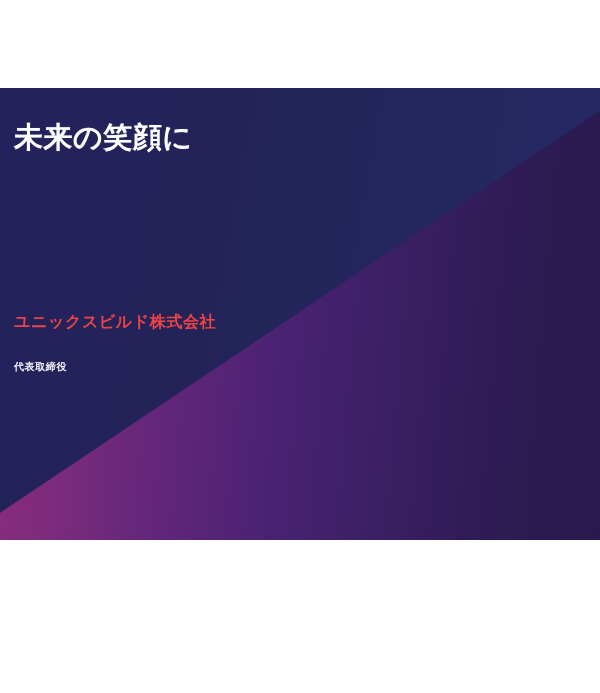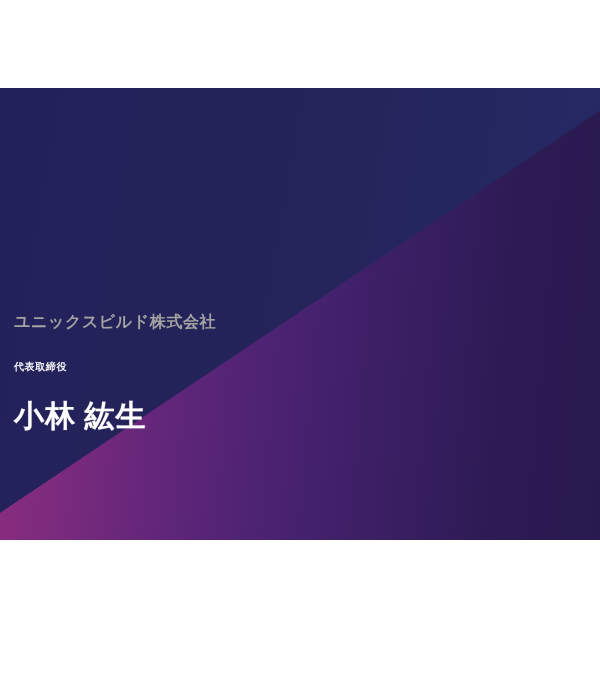--- a/index.html
+++ b/index.html
@@ -74,21 +74,21 @@
     white-space: nowrap;
     text-shadow: 0 0 1px rgba(255,255,255,0.35);
   }
   .headline.line1 { top: 34px; }
   .headline.line2 { top: 108px; }
 
   .company {
     position: absolute;
     left: 14px;
     top: 224px;
-    color: #a3a3a3;
+    color: #ef4444;
     font-weight: bold;
     font-size: 16px;
     letter-spacing: 0.6px;
     white-space: nowrap;
   }
 
   .role {
     position: absolute;
     left: 14px;
     top: 272px;
@@ -125,22 +125,22 @@
 
 <div class="page">
 
   <div class="top-gap"></div>
 
   <div class="hero">
     <div class="hero-base"></div>
     <div class="hero-wedge"></div>
 
     <div class="hero-content">
+      <div class="headline line1">未来の笑顔に</div>
 
       <div class="company">ユニックスビルド株式会社</div>
       <div class="role">代表取締役</div>
-      <div class="person">小林 紘生</div>
     </div>
   </div>
 
   <div class="bottom-gap"></div>
 
 </div>
 
 </body></html>

